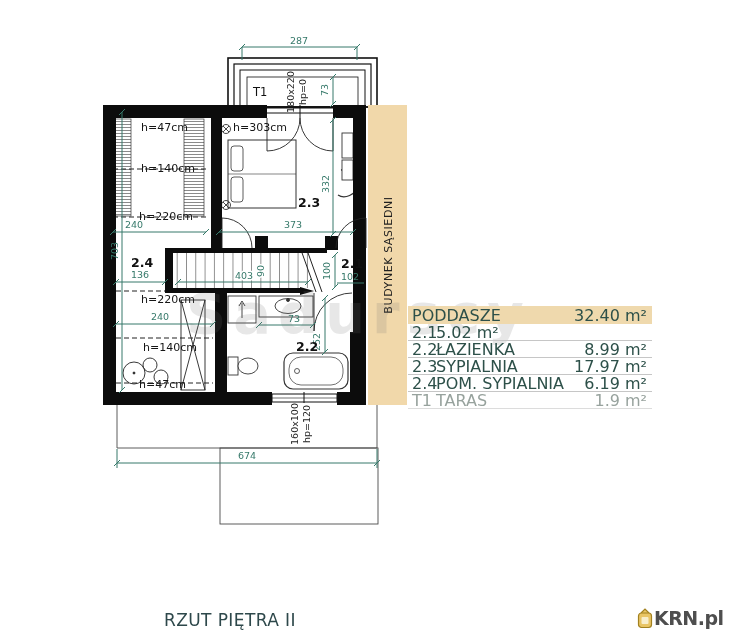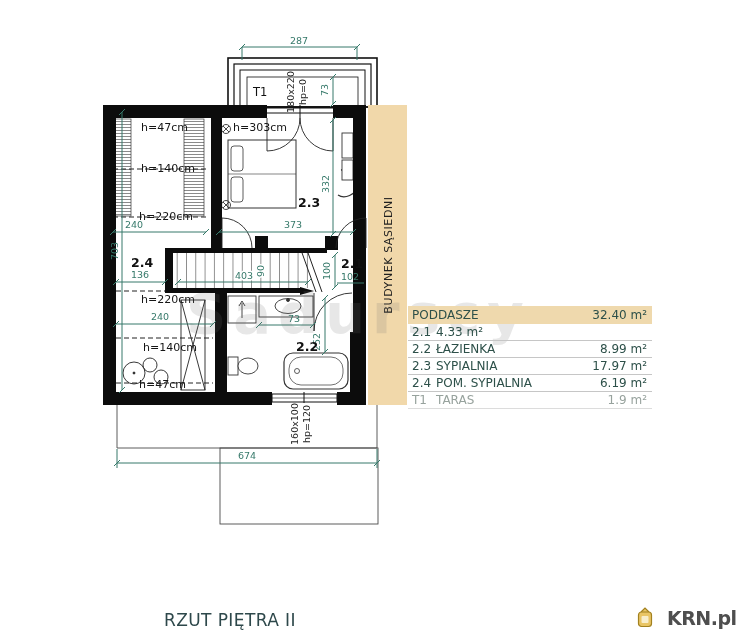--- a/index.html
+++ b/index.html
@@ -10,37 +10,37 @@
   .dimv{fill:#36796a;font-size:9.5px;}
   .hlabel{fill:#161616;font-size:11px;font-weight:500;}
   .room{fill:#111;font-size:12.5px;font-weight:600;}
   .winspec{fill:#222;font-size:9.5px;font-weight:500;}
   .halo{paint-order:stroke;stroke:#ffffff;stroke-width:3px;}
   
   .strip{position:absolute;left:368px;top:105px;width:39px;height:300px;background:#f1d8aa;}
   .strip span{position:absolute;left:50%;top:50%;transform:translate(-50%,-50%) rotate(-90deg);
       white-space:nowrap;font-size:11px;letter-spacing:0.6px;color:#1f1f1f;}
   
-  .legend{position:absolute;left:408px;top:306px;width:244px;font-size:12px;color:#2d5049;}
+  .legend{position:absolute;left:408px;top:306px;width:244px;font-size:16px;color:#2d5049;}
   .legend .hdr{display:flex;justify-content:space-between;align-items:center;height:18px;
       background:#efd9ad;padding:0 5px 0 4px;font-weight:500;}
   .legend .row{display:flex;align-items:center;height:16px;border-bottom:1px solid #c6c6c6;
       padding:0 5px 0 4px;}
   .legend .rid{width:24px;flex:0 0 24px;}
   .legend .rname{flex:1 1 auto;}
   .legend .rarea{flex:0 0 auto;}
   .legend .muted{color:#97a29d;border-bottom-color:#dcdcdc;}
   
   .wm{position:absolute;left:186px;top:281px;font-size:56px;font-weight:700;letter-spacing:7px;
       color:#6f6f6f;opacity:0.16;pointer-events:none;white-space:nowrap;}
   
   .title{position:absolute;left:164px;top:570px;font-size:17px;font-weight:500;
       letter-spacing:0.4px;color:#2e484b;margin-top:40px;}
   
-  .brand{position:absolute;left:637px;top:607px;display:flex;gap:14px;}
+  .brand{position:absolute;left:637px;top:607px;display:flex;align-items:center;gap:1px;}
   .brand .txt{font-size:19px;font-weight:700;color:#4e4e4e;letter-spacing:-0.5px;}
 </style>
 </head>
 <body>
 
 <div id="page">
 
   
   <div class="strip">
     <span>BUDYNEK SĄSIEDNI</span>
@@ -278,21 +278,21 @@
   <div class="wm">Sadurscy</div>
 
   
   <div class="legend">
     <div class="hdr">
       <span>PODDASZE</span>
       <span>32.40 m²</span>
     </div>
     <div class="row">
       <span class="rid">2.1</span>
-      <span class="rarea">4.33 m²</span>
+      <span class="rarea">5.02 m²</span>
     </div>
     <div class="row">
       <span class="rid">2.2</span>
       <span class="rname">ŁAZIENKA</span>
       <span class="rarea">8.99 m²</span>
     </div>
     <div class="row">
       <span class="rid">2.3</span>
       <span class="rname">SYPIALNIA</span>
       <span class="rarea">17.97 m²</span>

